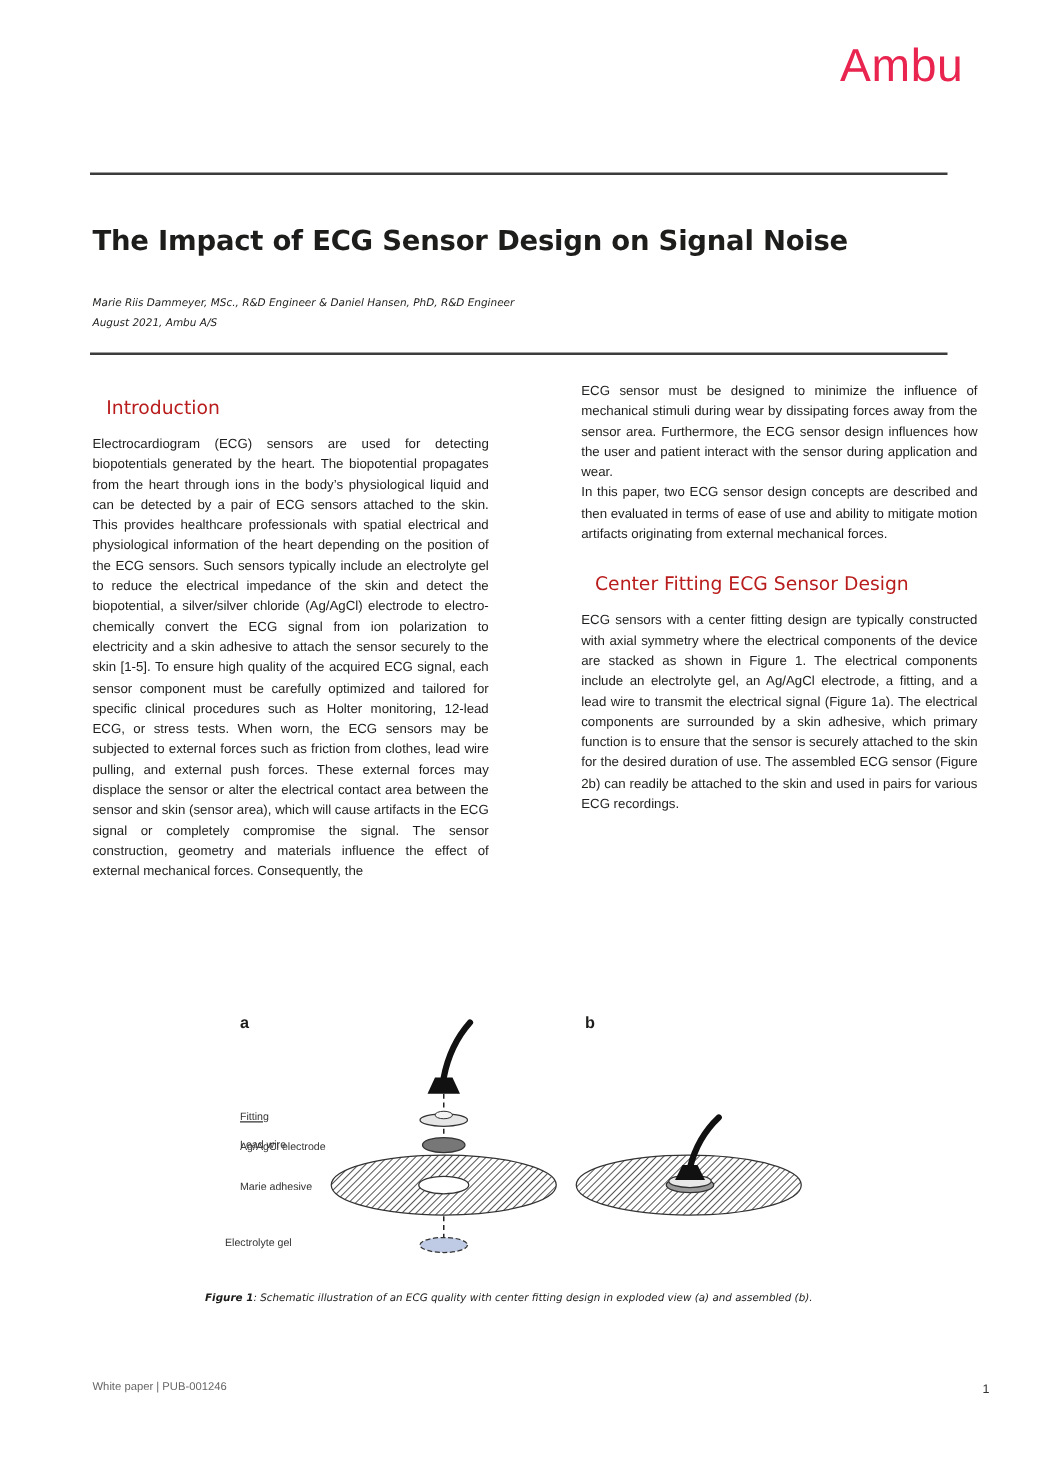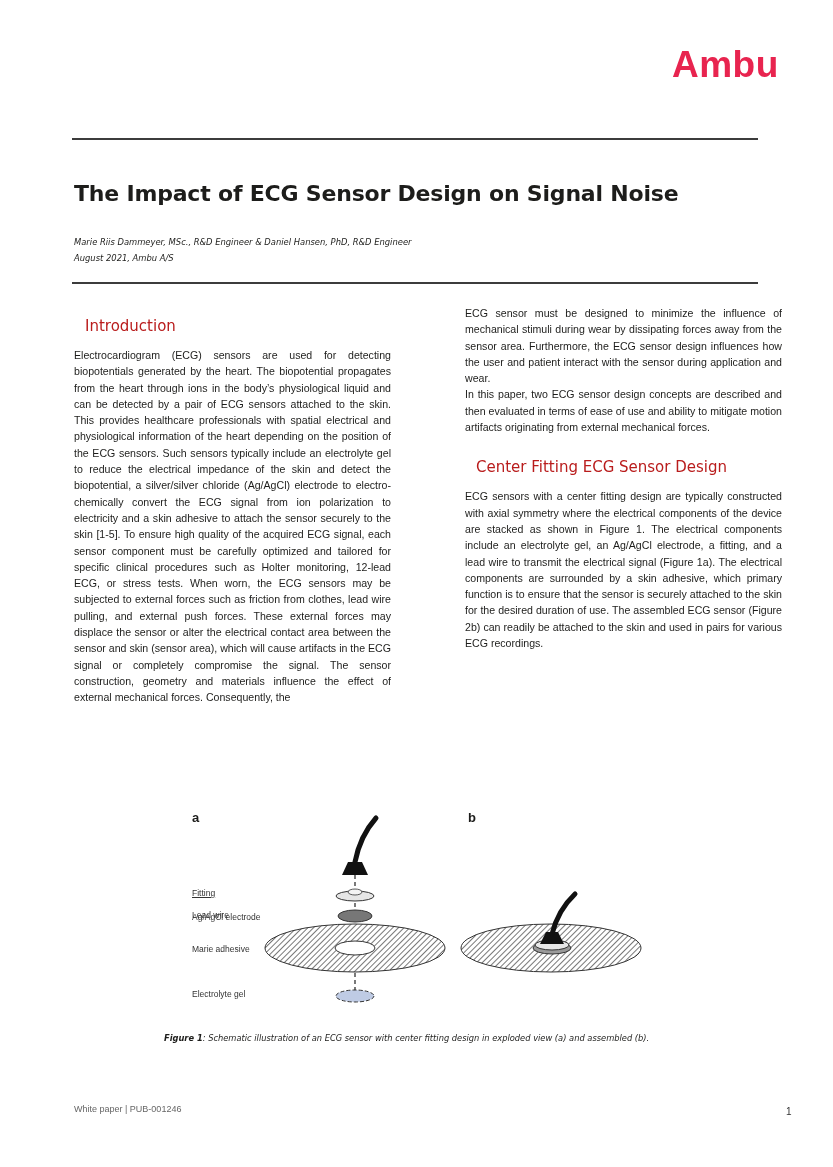--- a/index.html
+++ b/index.html
@@ -1,19 +1,19 @@
 <!DOCTYPE html>
 <html><head>
   <meta charset="utf-8">
   <style>
     html, body { margin: 0; padding: 0; background: #ffffff; }
     body { width: 833px; height: 1167px; position: relative; overflow: hidden;
            font-family: "DejaVu Sans", sans-serif; color: #1d1d1b; }
-    .logo { position: absolute; left: 672px; top: 44px; font-family: "Liberation Sans", sans-serif;
-            font-weight: bold; font-size: 37px; letter-spacing: 0.5px; color: #e8244f; }
+    .logo { position: absolute; left: 672px; top: 32px; font-family: "Liberation Sans", sans-serif;
+            font-weight: normal; font-size: 37px; letter-spacing: 0.5px; color: #e8244f; }
     .rule { position: absolute; left: 72px; width: 686px; height: 2px; background: #3c3c3c; }
     .rule.r1 { top: 138px; }
     .rule.r2 { top: 282px; }
     .title { position: absolute; left: 74px; top: 181px; font-size: 22px; font-weight: bold;
              color: #1d1d1b; letter-spacing: -0.2px; margin: 0; font-family: "DejaVu Sans", sans-serif; }
     .authors { position: absolute; left: 74px; top: 234px; font-size: 8.4px; font-style: italic;
                line-height: 16px; color: #1d1d1b; }
     .col { position: absolute; font-size: 10.6px; line-height: 16.3px; text-align: justify;
            font-family: "Liberation Sans", sans-serif; color: #1d1d1b; }
     .col.left { left: 74px; top: 305px; width: 317px; }
@@ -59,21 +59,21 @@
 </div>
 
 <div class="figure">
   <div class="fig-label" style="left:12px; top:4px;">a</div>
   <div class="fig-label" style="left:288px; top:4px;">b</div>
 
   <div class="part-label" style="left:12px; top:60px;margin-top:44px;">Lead wire</div>
   <div class="part-label" style="left:12px; top:82px;text-decoration:underline;">Fitting</div>
   <div class="part-label" style="left:12px; top:106px;">Ag/AgCl electrode</div>
   <div class="part-label" style="left:12px; top:138px;">Marie adhesive</div>
-  <div class="part-label" style="left:12px; top:183px;">Electrolyte gel</div>
+  <div class="part-label" style="left:0; top:183px;">Electrolyte gel</div>
 
   <svg width="500" height="210" style="position:absolute;left:0;top:0;">
     <defs>
       <pattern id="hatch" width="4" height="4" patternUnits="userSpaceOnUse" patternTransform="rotate(45)">
         <rect width="4" height="4" fill="#ffffff"></rect>
         <line x1="0" y1="0" x2="0" y2="4" stroke="#555" stroke-width="1.6"></line>
       </pattern>
     </defs>
 
     <g>
@@ -91,16 +91,16 @@
     <g>
       <ellipse cx="371" cy="142" rx="90" ry="24" fill="url(#hatch)" stroke="#333" stroke-width="1"></ellipse>
       <ellipse cx="372" cy="142" rx="19" ry="6" fill="#9a9a9a" stroke="#333" stroke-width="1"></ellipse>
       <ellipse cx="372" cy="139" rx="17" ry="5" fill="#e8e8e8" stroke="#333" stroke-width="1"></ellipse>
       <polygon points="366,126 378,126 384,138 360,138" fill="#111"></polygon>
       <path d="M395 88 Q378 104 372 128" stroke="#111" stroke-width="5" fill="none" stroke-linecap="round"></path>
     </g>
   </svg>
 </div>
 
-<div class="caption"><b>Figure 1</b><span>: Schematic illustration of an ECG sensor with center fitting design in exploded view (a) and assembled (b).</span></div>
+<div class="caption"><b>Figure 1</b><span>: Schematic illustration of an ECG quality with center fitting design in exploded view (a) and assembled (b).</span></div>
 
 <div class="footer">White paper | PUB-001246</div>
 <div class="page-num">1</div>
 
 </body></html>

